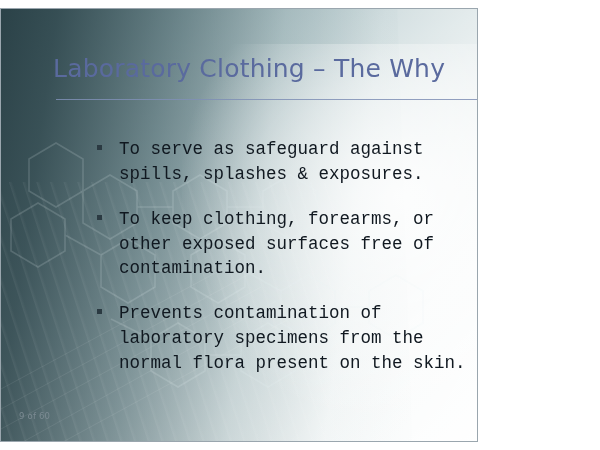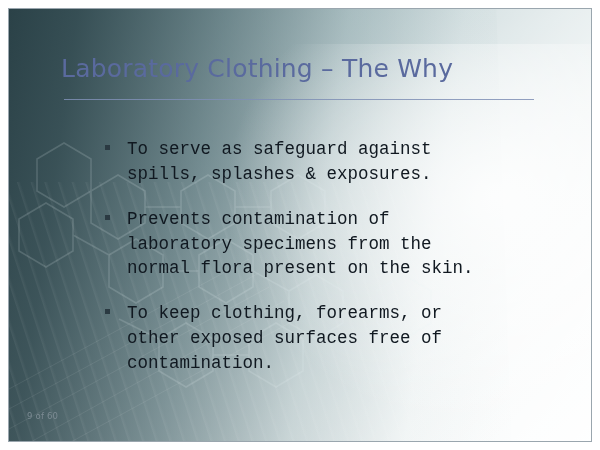--- a/index.html
+++ b/index.html
@@ -19,23 +19,23 @@
     width: 600px;
     height: 450px;
     box-sizing: border-box;
     background: #ffffff;
     overflow: hidden;
   }
 
   
   .slide-frame {
     position: absolute;
-    left: 8px;
+    left: 0;
     top: 8px;
-    width: 584px;
+    width: 478px;
     height: 434px;
     box-sizing: border-box;
     border: 1px solid #9aa6ae;
     overflow: hidden;
     background:
       linear-gradient(118deg,
         rgba(255,255,255,0.05) 0%,
         rgba(255,255,255,0.30) 45%,
         rgba(255,255,255,0.55) 70%,
         rgba(255,255,255,0.75) 100%),
@@ -228,25 +228,25 @@
       <div class="title">Laboratory Clothing – The Why</div>
       <div class="title-rule"></div>
 
       <div class="bullets">
         <div class="bullet">
           <span class="marker"></span>
           <span>To serve as safeguard against spills, splashes &amp; exposures.</span>
         </div>
         <div class="bullet">
           <span class="marker"></span>
-          <span>Prevents contamination of laboratory specimens from the normal flora present on the skin.</span>
+          <span>To keep clothing, forearms, or other exposed surfaces free of contamination.</span>
         </div>
         <div class="bullet">
           <span class="marker"></span>
-          <span>To keep clothing, forearms, or other exposed surfaces free of contamination.</span>
+          <span>Prevents contamination of laboratory specimens from the normal flora present on the skin.</span>
         </div>
       </div>
 
       <div class="page-number">9 of 60</div>
 
     </div>
   </div>
 </div>
 
 </body></html>

